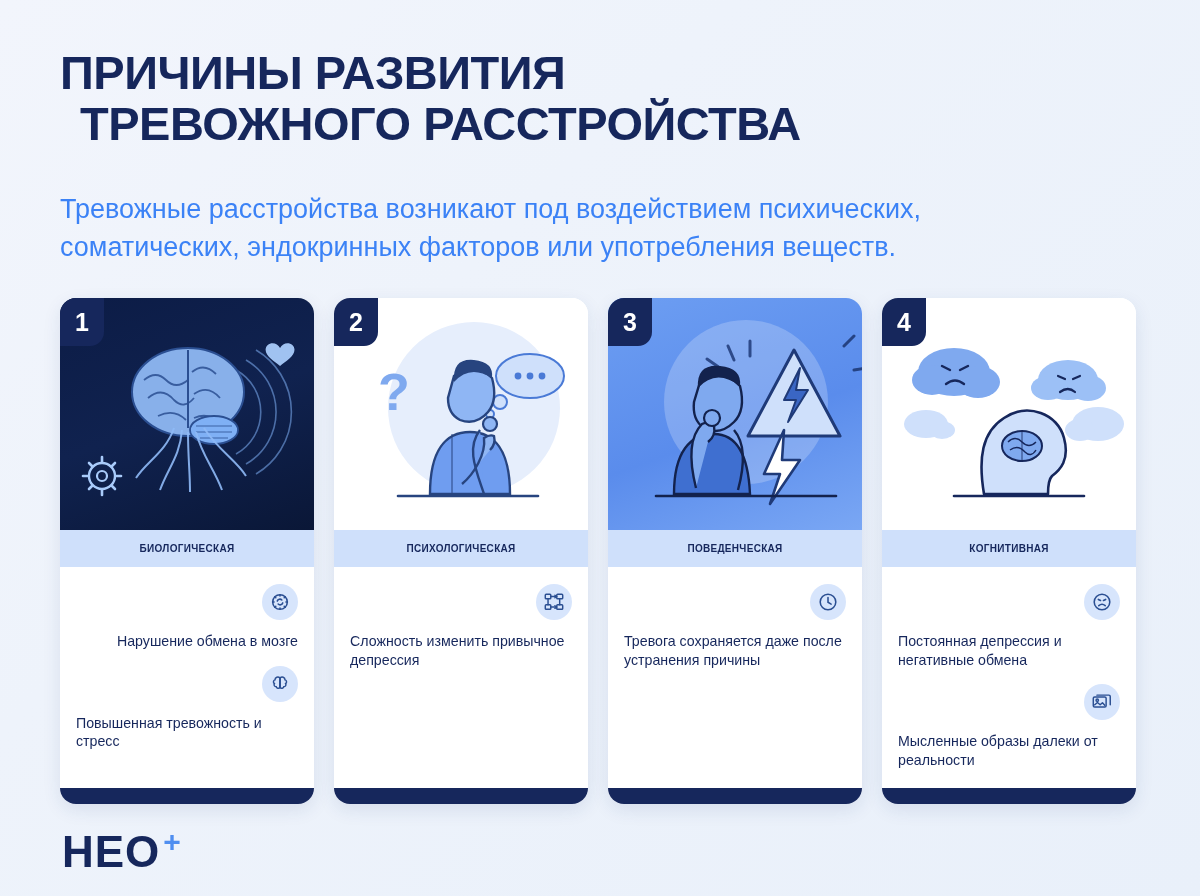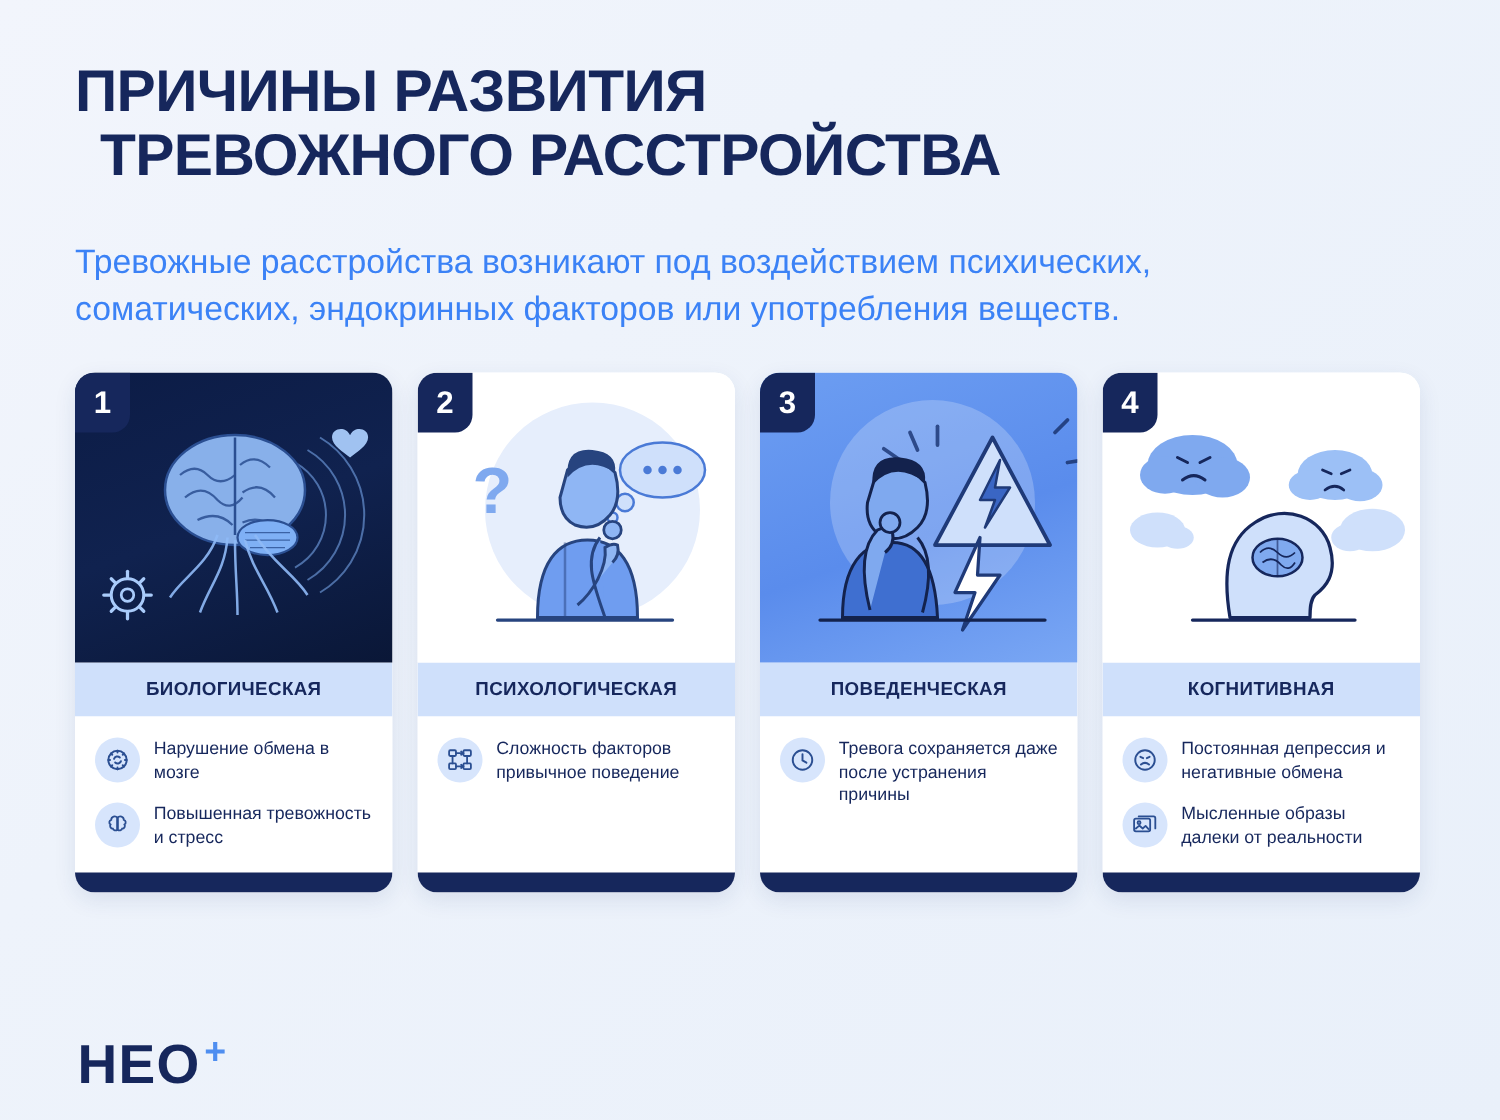--- a/index.html
+++ b/index.html
@@ -79,40 +79,41 @@
     display: flex;
     align-items: center;
     justify-content: center;
     border-bottom-right-radius: 14px;
     z-index: 5;
   }
 
   .card-label {
     background: #cfe0fb;
     color: #16275c;
-    font-size: 15px;
+    font-size: 10px;
     font-weight: bold;
     letter-spacing: 0.3px;
     text-align: center;
     padding: 13px 6px;
     text-transform: uppercase;
   }
 
   .card-body {
     padding: 16px 16px 18px 16px;
     flex: 1;
     display: flex;
     flex-direction: column;
     gap: 14px;
   }
 
   .bullet {
     display: flex;
     gap: 11px;
-    align-items: flex-start;
+    align-items: flex-end;
+    flex-direction: column;
   }
 
   .bullet-icon {
     flex: 0 0 auto;
     width: 36px;
     height: 36px;
     border-radius: 50%;
     background: #d7e5fc;
     display: flex;
     align-items: center;
@@ -303,21 +304,21 @@
           <div class="bullet-icon">
             <svg width="22" height="22" viewBox="0 0 24 24" fill="none" stroke="#2b4f92" stroke-width="1.6">
               <rect x="2.5" y="3.5" width="6" height="5" rx="1"></rect>
               <rect x="15" y="3.5" width="6.5" height="5" rx="1"></rect>
               <rect x="2.5" y="15" width="6" height="5" rx="1"></rect>
               <rect x="15" y="15" width="6.5" height="5" rx="1"></rect>
               <path d="M8.5 6h6M8.5 17.5h6M5.5 8.5v6.5M18.2 8.5v6.5" stroke-linecap="round"></path>
               <path d="M13 4.6L14.8 6 13 7.4M13 16.1l1.8 1.4-1.8 1.4" stroke-linecap="round"></path>
             </svg>
           </div>
-          <div class="bullet-text">Сложность факторов привычное поведение</div>
+          <div class="bullet-text">Сложность изменить привычное депрессия</div>
         </div>
       </div>
       <div class="card-foot"></div>
     </div>
 
     <div class="card">
       <div class="card-illus illus-3">
         <div class="badge">3</div>
         <svg width="255" height="232" viewBox="0 0 255 232">
           <circle cx="138" cy="104" r="82" fill="#ffffff" opacity="0.22"></circle>

